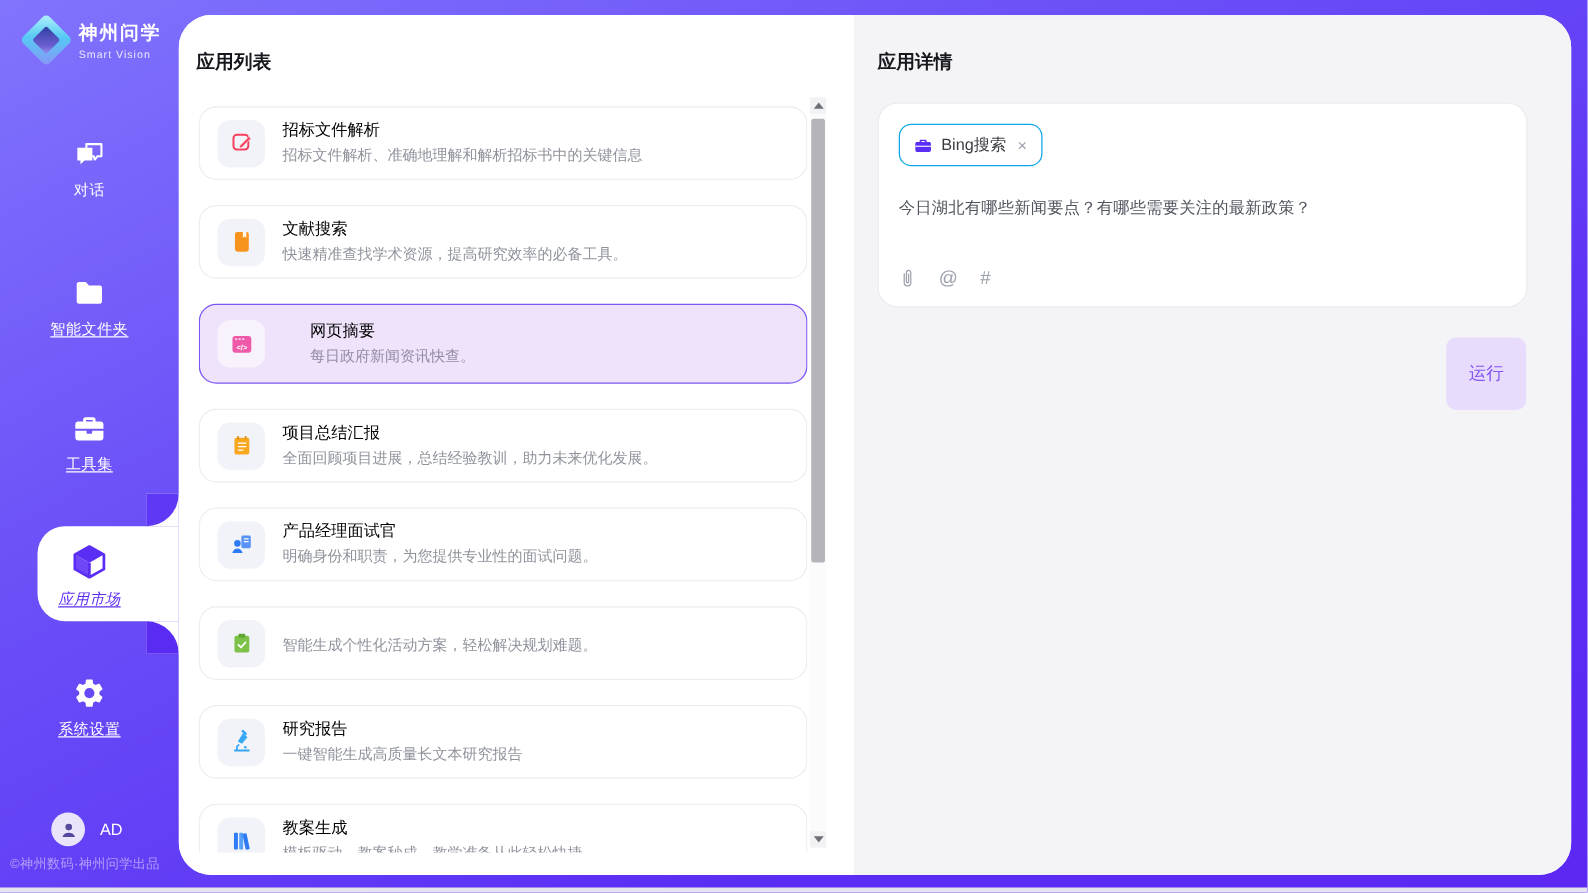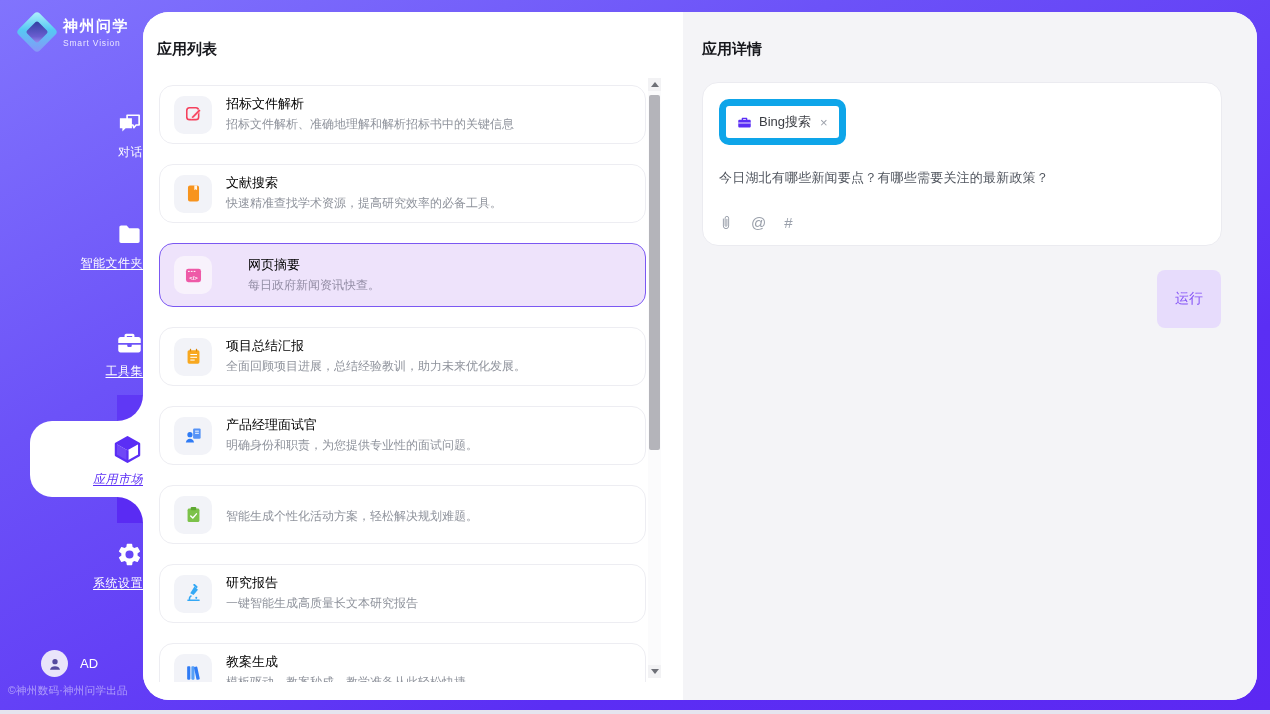--- a/index.html
+++ b/index.html
@@ -39,21 +39,21 @@
   .sb-btn { position:absolute; left:0; width:13px; height:13px; background:#f2f2f4;
             display:flex; align-items:center; justify-content:center; cursor:pointer; }
   .sb-btn.up { top:0; } .sb-btn.down { bottom:0; }
   .tri-up { width:0; height:0; border-left:4px solid transparent; border-right:4px solid transparent; border-bottom:5px solid #6e7077; }
   .tri-down { width:0; height:0; border-left:4px solid transparent; border-right:4px solid transparent; border-top:5px solid #6e7077; }
   .sb-thumb { position:absolute; left:1px; top:17px; width:11px; height:355px; background:#b4b4ba; border-radius:2px; cursor:pointer; }
 
   
   .detail-card { position:absolute; left:19px; top:70px; width:520px; height:164px;
                  background:#fff; border:1px solid #ebebf0; border-radius:16px; padding:16px; }
-  .tool-tag { display:inline-flex; align-items:center; gap:7px; border:7px solid #0ea5e9;
+  .tool-tag { display:inline-flex; align-items:center; gap:7px; border:1px solid #0ea5e9;
               border-radius:10px; padding:7px 11px; background:#fff; cursor:pointer; }
   .tool-tag-label { font-size:13px; color:#3a3c42; }
   .tag-close { font-size:13px; color:#9ca1aa; margin-left:2px; cursor:pointer; }
   .query-text { margin-top:24px; font-size:13px; color:#50555e; letter-spacing:.2px; }
   .attach-row { position:absolute; left:16px; bottom:14px; display:flex; align-items:center; gap:18px; }
   .attach-glyph { font-size:15px; color:#9aa0ab; cursor:pointer; line-height:1; }
   .run-btn { position:absolute; right:36px; top:258px; background:#e7dcfc; color:#8655f6;
              font-size:14px; padding:20px 18px; border-radius:8px; border:none; cursor:pointer; }
 
   
@@ -61,21 +61,21 @@
   .logo { position:absolute; left:18px; top:13px; display:flex; align-items:center; gap:7px; }
   .logo-diamond { width:38px; height:38px; position:relative; flex:none; }
   .logo-diamond .d1 { position:absolute; inset:4px; transform:rotate(45deg); border-radius:4px;
                       background:linear-gradient(135deg,#b5f3fc 0%,#55c9f3 45%,#8a93f8 100%); }
   .logo-diamond .d2 { position:absolute; inset:11px; transform:rotate(45deg); border-radius:2px;
                       background:linear-gradient(135deg,#2e3f9f 0%,#6a5ed0 70%,#9a8ff0 100%); }
   .brand-name { font-size:15px; font-weight:700; color:#fff; letter-spacing:1.5px; }
   .brand-subtitle { font-size:8.5px; color:#e9e6ff; letter-spacing:.8px; margin-top:2px; }
 
   .nav-item { position:absolute; left:0; width:143px; display:flex; flex-direction:column;
-              align-items:flex-end; gap:7px; cursor:pointer; }
+              align-items:center; gap:7px; cursor:pointer; }
   .nav-label { font-size:12px; color:#fff; letter-spacing:.5px; }
   .nav-label.u { text-decoration:underline; text-underline-offset:2px; }
 
   
   .active-bubble { position:absolute; left:30px; top:421px; width:113px; height:76px;
                    background:#fff; border-radius:22px 0 0 22px; cursor:pointer; }
   .fillet { position:absolute; left:117px; width:26px; height:26px; background:#fff; }
   .fillet.top { top:395px; } .fillet.bottom { top:497px; }
   .fillet.top::after { content:''; position:absolute; inset:0; background:#5f38f5; border-bottom-right-radius:26px; }
   .fillet.bottom::after { content:''; position:absolute; inset:0; background:#5a2bf3; border-top-right-radius:26px; }

